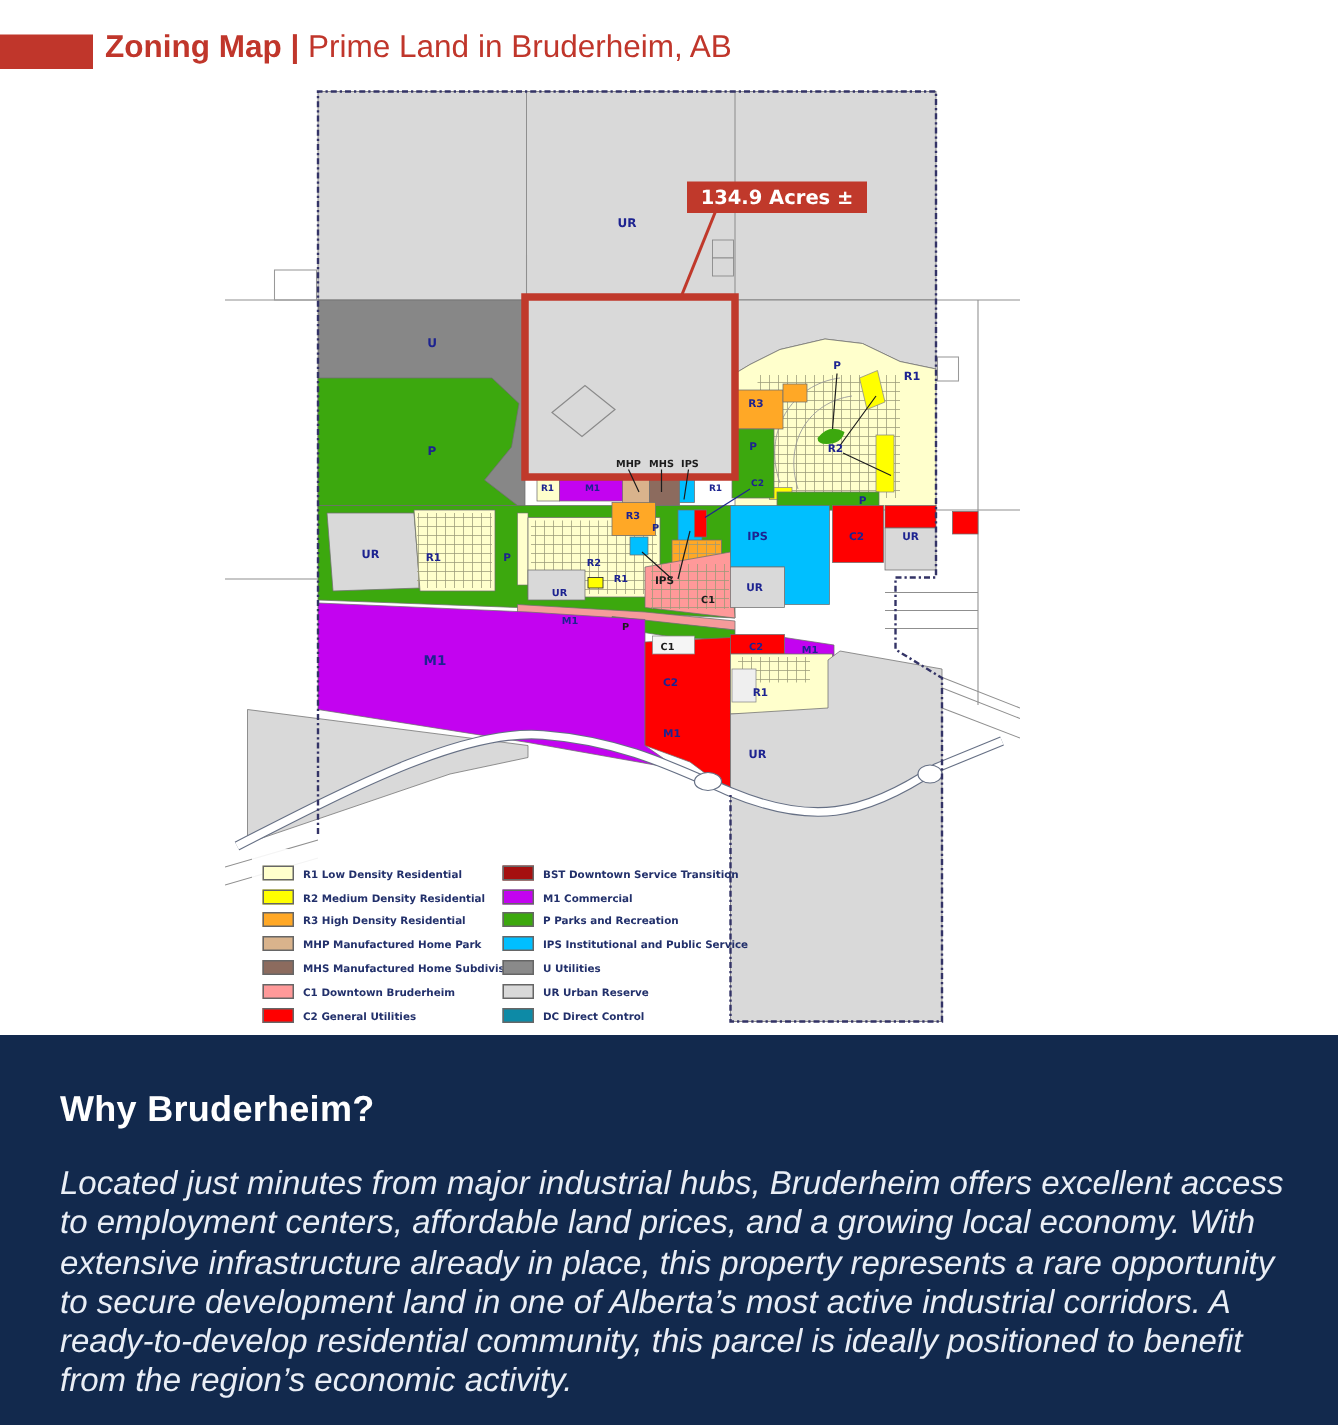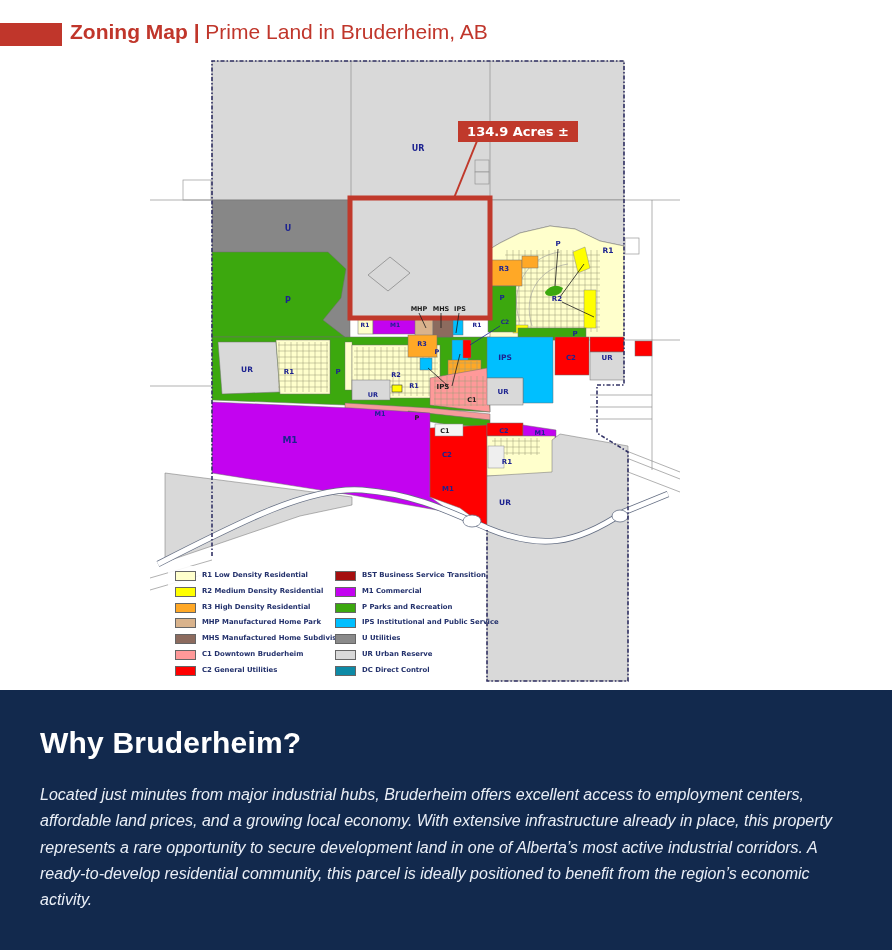--- a/index.html
+++ b/index.html
@@ -4,26 +4,26 @@
 <style>
   html,body{margin:0;padding:0;background:#fff;width:892px;height:950px;overflow:hidden;
     font-family:"Liberation Sans",sans-serif;position:relative;}
   .hdr-block{position:absolute;left:0;top:23px;width:62px;height:23px;background:#c0362b;}
   .hdr-title{position:absolute;left:70px;top:20px;font-size:21px;font-weight:bold;color:#c0362b;white-space:nowrap;}
   .hdr-title .rest{font-weight:normal;text-align:center;}
   .map-svg{position:absolute;left:150px;top:55px;}
   .legend{position:absolute;left:168px;top:566px;width:313px;height:116px;
     background:rgba(255,255,255,.9);display:grid;grid-template-columns:160px 150px;
     grid-auto-flow:column;grid-template-rows:repeat(7,15.8px);padding:5px 0 0 7px;box-sizing:border-box;}
-  .lrow{display:flex;align-items:flex-start;gap:6px;}
+  .lrow{display:flex;align-items:flex-end;gap:6px;}
   .lsw{width:21px;height:10px;border:1px solid #666;box-sizing:border-box;flex:0 0 auto;}
   .llab{font-family:"DejaVu Sans",sans-serif;font-size:6.9px;font-weight:bold;color:#22306b;white-space:nowrap;}
   .footer{position:absolute;left:0;top:690px;width:892px;height:260px;background:#12294d;}
-  .footer h2{margin:36px 0 0 40px;color:#ffffff;font-size:30px;letter-spacing:.2px;}
-  .footer p{margin:22px 28px 0 40px;color:#e9eef6;font-size:16px;line-height:26.3px;font-style:italic;}
+  .footer h2{margin:36px 0 0 40px;color:#ffffff;font-size:24px;letter-spacing:.2px;}
+  .footer p{margin:22px 28px 0 40px;color:#e9eef6;font-size:22px;line-height:26.3px;font-style:italic;}
   
   .lbl{font-family:"DejaVu Sans",sans-serif;font-weight:bold;fill:#1d2390;text-anchor:middle;}
   .lbl.dark{fill:#1c1c1c;}
   .rd{stroke:#8f8f8f;stroke-width:.7;fill:none;}
   .z{stroke:#6f6f6f;stroke-width:.5;}
   .callout-text{font-family:"DejaVu Sans",sans-serif;font-weight:bold;fill:#ffffff;text-anchor:middle;font-size:13px;}
 </style>
 </head>
 <body>
 
@@ -215,21 +215,21 @@
   <div class="lrow">
       <span class="lsw" style="background: rgb(255, 153, 153);"></span>
       <span class="llab">C1 Downtown Bruderheim</span>
     </div>
   <div class="lrow">
       <span class="lsw" style="background: rgb(255, 0, 0);"></span>
       <span class="llab">C2 General Utilities</span>
     </div>
   <div class="lrow">
       <span class="lsw" style="background: rgb(165, 15, 15);"></span>
-      <span class="llab">BST Business Service Transition</span>
+      <span class="llab">BST Downtown Service Transition</span>
     </div>
   <div class="lrow">
       <span class="lsw" style="background: rgb(195, 3, 240);"></span>
       <span class="llab">M1 Commercial</span>
     </div>
   <div class="lrow">
       <span class="lsw" style="background: rgb(60, 168, 14);"></span>
       <span class="llab">P Parks and Recreation</span>
     </div>
   <div class="lrow">

